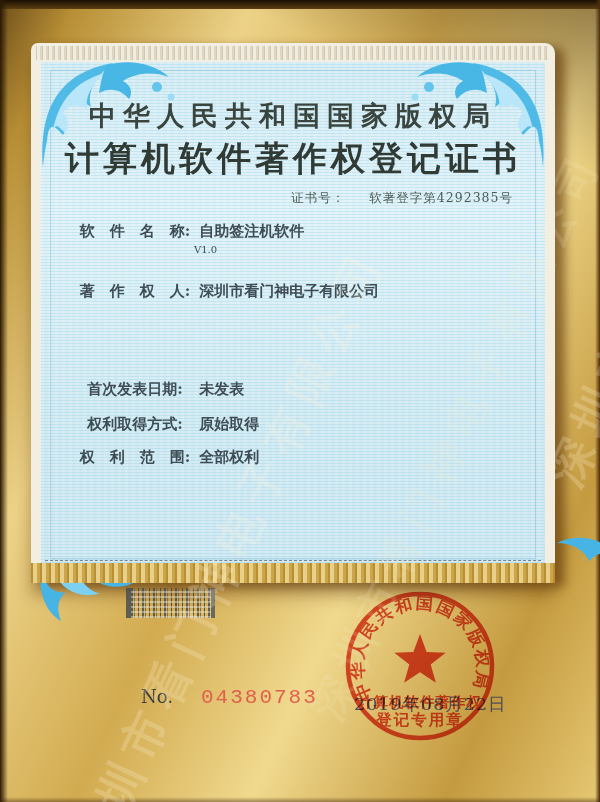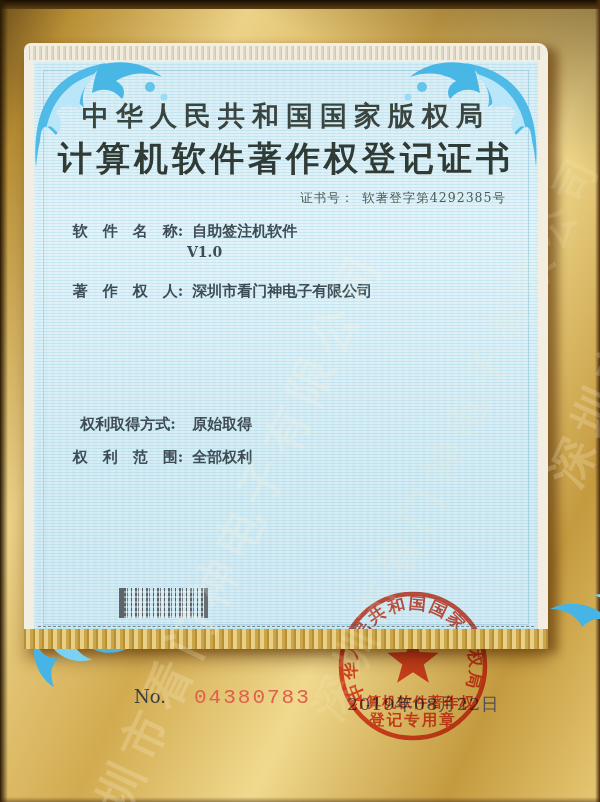--- a/index.html
+++ b/index.html
@@ -7,21 +7,21 @@
   .stage{position:relative;width:600px;height:802px;
     background:
       linear-gradient(205deg, rgba(58,36,6,0.50) 0%, rgba(58,36,6,0) 16%),
       linear-gradient(115deg,#6e4f1b 0%,#b88f35 8%,#ecd288 26%,#d2ab50 46%,#f0d98e 64%,#c49a3f 84%,#e6c873 100%);
   }
   .edge-top{position:absolute;top:0;left:0;right:0;height:9px;background:linear-gradient(180deg,#170e02,#5d3f12);}
   .edge-left{position:absolute;top:0;left:0;bottom:0;width:8px;background:linear-gradient(90deg,#2a1a05,rgba(138,100,36,0));}
   .edge-right{position:absolute;top:0;right:0;bottom:0;width:5px;background:linear-gradient(270deg,#4c2c0c,rgba(76,44,12,0));}
   .edge-bottom{position:absolute;left:0;right:0;bottom:0;height:5px;background:linear-gradient(0deg,rgba(58,35,5,0.45),rgba(58,35,5,0));}
 
-  .paper{position:absolute;left:24px;top:43px;width:524px;height:606px;background:#f2eee2;
+  .paper{position:absolute;left:31px;top:43px;width:524px;height:540px;background:#f2eee2;
     border-radius:7px 10px 2px 2px;
     box-shadow:10px 4px 10px rgba(92,52,10,0.55), 0 12px 16px rgba(92,52,10,0.40);}
   .rib-top{position:absolute;top:3px;left:5px;right:5px;height:14px;
     background:repeating-linear-gradient(90deg,#cfc8b4 0 1px,#f1ecdd 1px 4px,#ddd6c2 4px 6px);}
   .rib-bottom{position:absolute;bottom:0;left:0;right:0;height:20px;
     background:repeating-linear-gradient(90deg,#b98f33 0 2px,#e9d088 2px 6px,#caa54a 6px 9px);}
 
   .blue{position:absolute;left:10px;top:19px;right:10px;bottom:20px;
     background:
       repeating-linear-gradient(0deg, rgba(138,204,228,0.30) 0 1px, rgba(255,255,255,0) 1px 3px),
@@ -33,26 +33,26 @@
   .cjk-serif{font-family:"DejaVu Serif","Liberation Serif",serif;}
 
   .handwriting{position:absolute;left:250px;top:46px;font-size:14px;color:rgba(70,70,75,0.55);
     letter-spacing:5px;transform:rotate(-2deg);font-style:italic;}
 
   .authority{position:absolute;left:0;right:0;top:36px;text-align:center;font-size:27px;font-weight:bold;
     letter-spacing:7px;color:#3a453f;}
   .cert-title{position:absolute;left:0;right:0;top:74px;text-align:center;font-size:34px;font-weight:bold;
     letter-spacing:4px;color:#303b35;}
   .cert-no{position:absolute;right:32px;top:128px;font-size:12.5px;color:#4c5b55;letter-spacing:1px;font-weight:500;}
-  .cert-no .cn-val{margin-left:8px;}
+  .cert-no .cn-val{margin-left:24px;}
 
   .row{position:absolute;left:37px;font-size:15px;color:#3e4d55;font-weight:600;white-space:nowrap;}
   .row .lab{display:inline-block;min-width:114px;text-align:center;}
   .row .val{margin-left:2px;}
-  .val-line2{position:absolute;left:153px;font-size:14px;color:#3e4d55;font-weight:700;}
+  .val-line2{position:absolute;left:153px;font-size:10px;color:#3e4d55;font-weight:400;}
   .regno{letter-spacing:1.5px;}
 
   .statement{position:absolute;left:37px;top:449px;width:452px;font-size:14.5px;line-height:37px;
     color:#3f4e55;font-weight:500;}
   .statement .s1{text-indent:30px;white-space:nowrap;}
   .statement .s2{white-space:nowrap;}
 
   .barcode{position:absolute;left:85px;top:526px;width:80px;height:30px;opacity:0.85;
     border-left:5px solid #4a4f52;border-right:4px solid #565b5e;
     background:
@@ -134,20 +134,24 @@
         <span class="val">自助签注机软件</span>
       </div>
       <div class="val-line2 cjk-serif" style="top:182px">V1.0</div>
 
       <div class="row cjk-serif" style="top:220px">
         <span class="lab">著　作　权　人:</span>
         <span class="val">深圳市看门神电子有限公司</span>
       </div>
 
 
+      <div class="row cjk-serif" style="top:318px">
+        <span class="lab">首次发表日期:</span>
+        <span class="val">未发表</span>
+      </div>
 
       <div class="row cjk-serif" style="top:386px">
         <span class="lab">权　利　范　围:</span>
         <span class="val">全部权利</span>
       </div>
 
       <div class="row cjk-serif" style="top:353px">
         <span class="lab">权利取得方式:</span>
         <span class="val">原始取得</span>
       </div>

